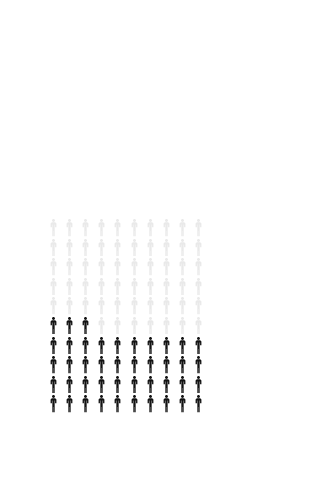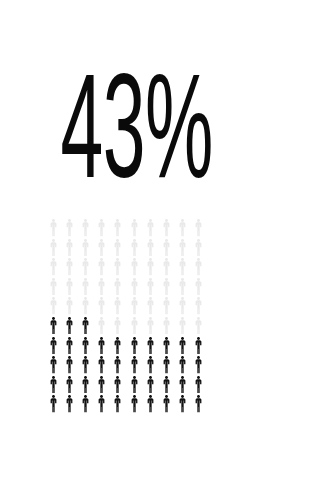--- a/index.html
+++ b/index.html
@@ -79,23 +79,20 @@
     height: 17.5px;
   }
   .picto-cell.is-filled svg path { fill: #121212; }
   .picto-cell.is-empty  svg path { fill: #e9e9e9; }
 </style>
 </head>
 <body>
 
 <div class="infographic">
 
-  <div class="headline-wrap">
-    <div class="headline">43%</div>
-  </div>
 
   <div class="pictogram" id="pictogram-grid">
       <div class="picto-cell is-empty">
         <svg viewBox="0 0 48 94" xmlns="http://www.w3.org/2000/svg" aria-hidden="true">
           <path d="M24 0c-4.4 0-8 3.6-8 8s3.6 8 8 8 8-3.6 8-8-3.6-8-8-8zM36.6 19.6C34.2 18.2 29.6 17.6 24 17.6s-10.2 0.6-12.6 2C9.4 20.8 8.4 23 8.4 25.6V44h7.2v-14h2.2v62h5.6V64h1.2v28h5.6V30h2.2v14h7.2V25.6c0-2.6-1-4.8-2.6-6z"></path>
         </svg>
       </div>
       <div class="picto-cell is-empty">
         <svg viewBox="0 0 48 94" xmlns="http://www.w3.org/2000/svg" aria-hidden="true">
           <path d="M24 0c-4.4 0-8 3.6-8 8s3.6 8 8 8 8-3.6 8-8-3.6-8-8-8zM36.6 19.6C34.2 18.2 29.6 17.6 24 17.6s-10.2 0.6-12.6 2C9.4 20.8 8.4 23 8.4 25.6V44h7.2v-14h2.2v62h5.6V64h1.2v28h5.6V30h2.2v14h7.2V25.6c0-2.6-1-4.8-2.6-6z"></path>

